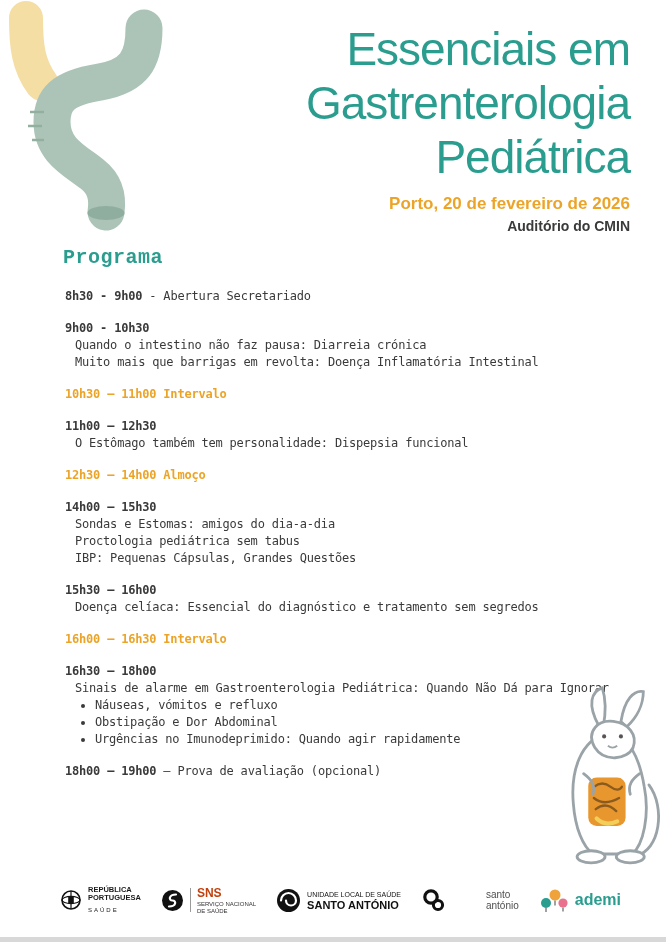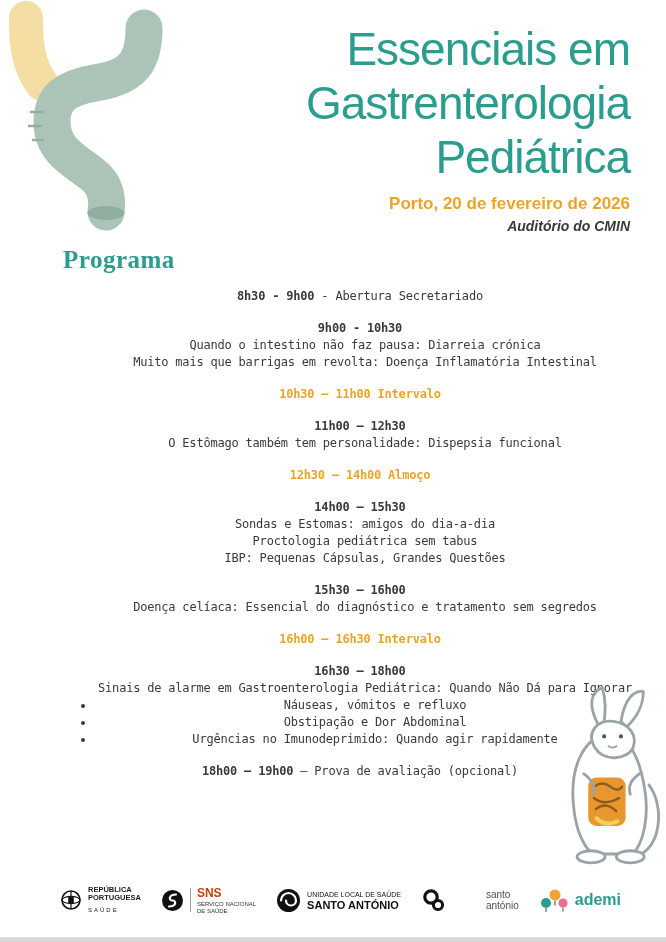--- a/index.html
+++ b/index.html
@@ -37,40 +37,39 @@
     font-weight:700;
     font-size:17px;
     color:var(--orange);
   }
   .event-venue{
     margin-top:4px;
     font-family:"Liberation Sans", sans-serif;
     font-weight:700;
     font-size:14px;
     color:var(--ink);
-    font-style:italic;
   }
   
   .programa-heading{
     position:absolute;
     left:63px;top:246px;
-    font-family:Liberation Serif, serif;
+    font-family:Liberation Mono, monospace;
     font-weight:700;
-    font-size:25px;
+    font-size:20px;
     color:var(--teal);
     letter-spacing:0.5px;
   }
   .program-list{
     position:absolute;
     left:65px;top:288px;
     width:590px;
     font-size:12px;
     letter-spacing:-0.2px;
   }
-  .prog-item{margin-bottom:15px;line-height:17px;text-align:center;}
+  .prog-item{margin-bottom:15px;line-height:17px;}
   .prog-item .time{font-weight:700;}
   .prog-item.break{color:var(--orange);font-weight:700;}
   .prog-item.session .lines{padding-left:10px;}
   .prog-item.session .bullets{
     list-style:disc;
     padding-left:30px;
   }
   .prog-item.session .bullets li{line-height:17px;}
   
   .mascot{position:absolute;right:4px;top:686px;}

